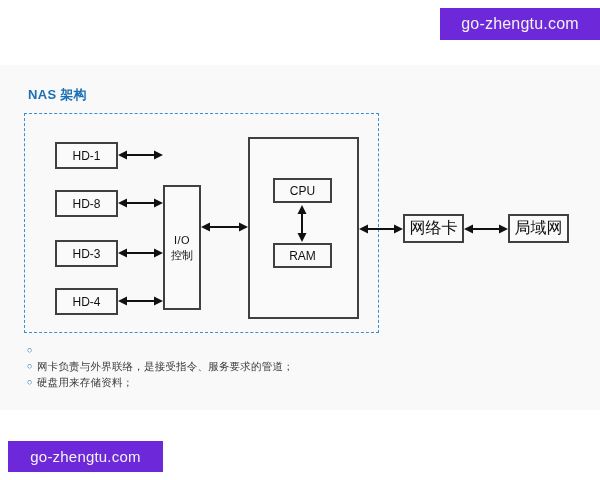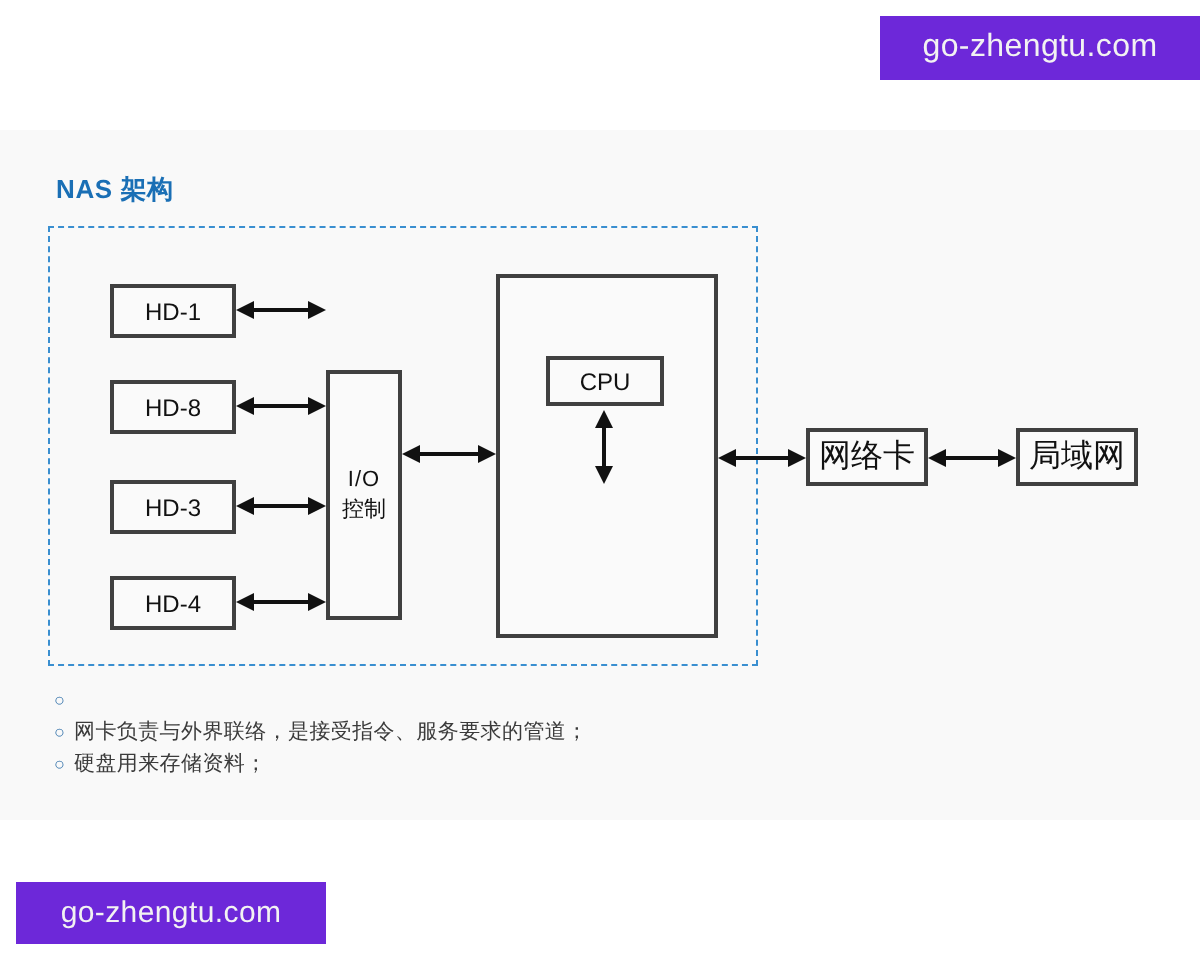--- a/index.html
+++ b/index.html
@@ -212,20 +212,21 @@
   <div class="box" id="main-unit"></div>
 
   <div class="box" id="cpu-box">CPU</div>
 
   <svg class="arrow-v" style="left:296px; top:205px; width:12px; height:37px;" viewBox="0 0 12 37">
     <line x1="6" y1="7" x2="6" y2="30" stroke="#111" stroke-width="2"></line>
     <polygon points="6,0 1.5,9 10.5,9" fill="#111"></polygon>
     <polygon points="6,37 1.5,28 10.5,28" fill="#111"></polygon>
   </svg>
 
+  <div class="box" id="ram-box">RAM</div>
 
   <svg class="arrow-h" style="left:359px; top:223px; width:44px; height:12px;" viewBox="0 0 44 12">
     <line x1="7" y1="6" x2="37" y2="6" stroke="#111" stroke-width="2"></line>
     <polygon points="0,6 9,1.5 9,10.5" fill="#111"></polygon>
     <polygon points="44,6 35,1.5 35,10.5" fill="#111"></polygon>
   </svg>
 
   <div class="box box-cn" id="nic-box">网络卡</div>
 
   <svg class="arrow-h" style="left:464px; top:223px; width:44px; height:12px;" viewBox="0 0 44 12">

